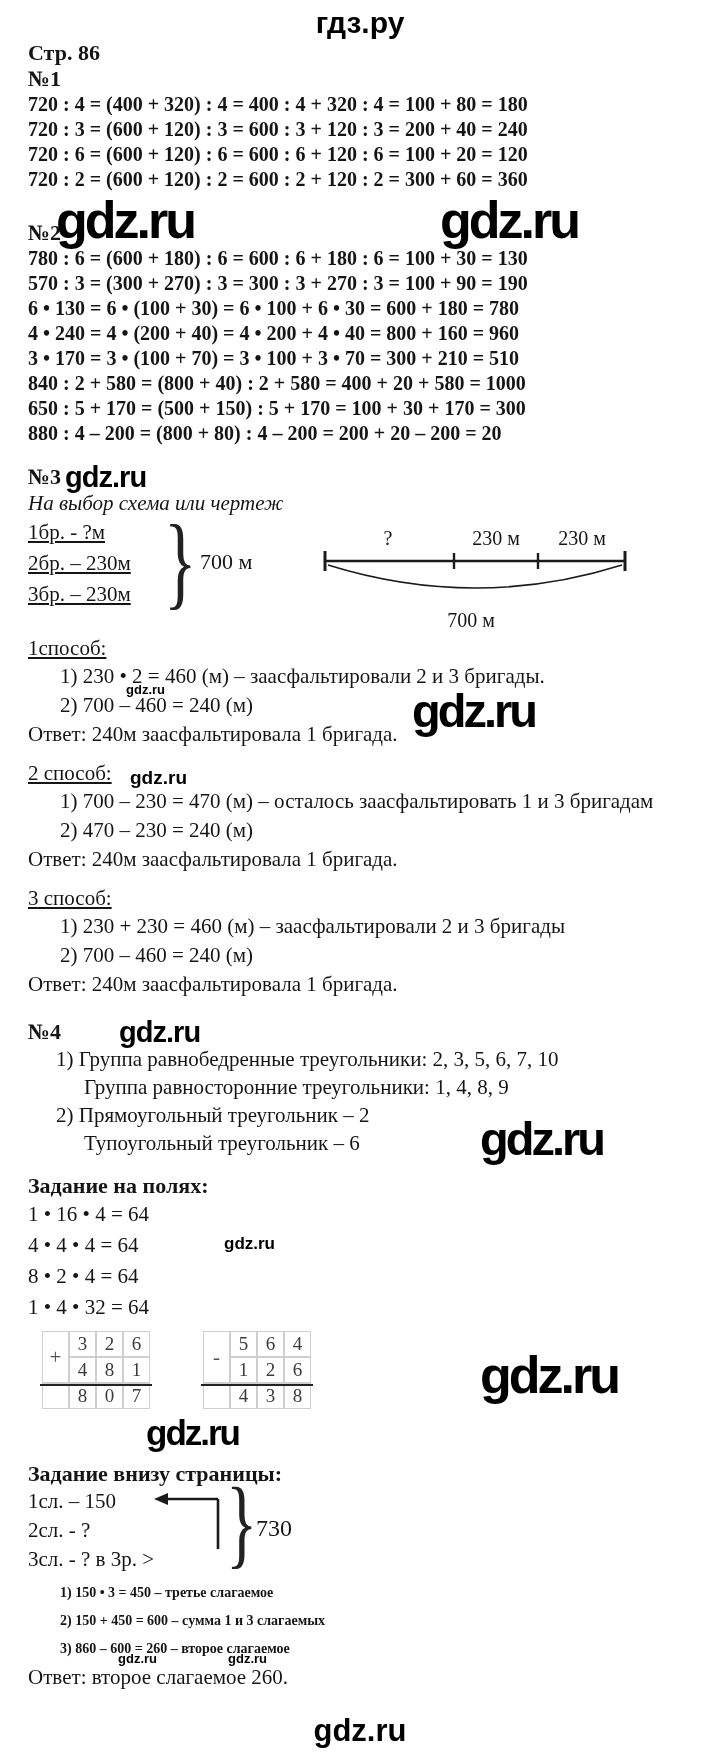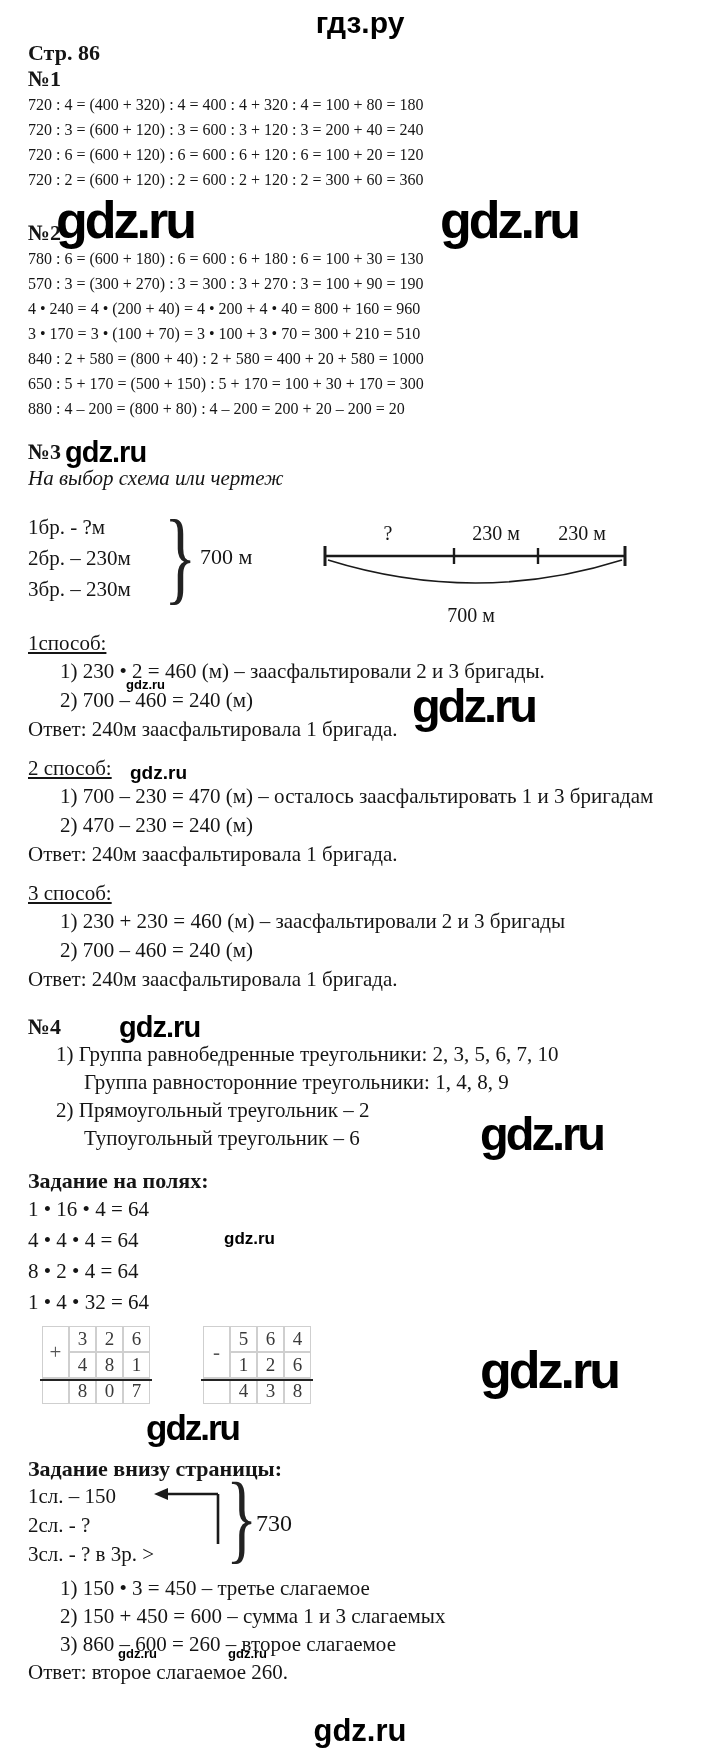--- a/index.html
+++ b/index.html
@@ -9,28 +9,28 @@
   }
   .wm{font-family:"Liberation Sans","DejaVu Sans",sans-serif;font-weight:700;color:#000;line-height:1;}
   .wm-top{font-size:30px;text-align:center;padding-top:8px;letter-spacing:0;}
   .wm-big{font-size:52px;letter-spacing:-3px;position:absolute;}
   .wm-med{font-size:29px;letter-spacing:-1px;display:inline-block;}
   .wm-small{font-size:19px;letter-spacing:0;position:absolute;}
   .wm-tiny{font-size:13px;position:absolute;font-weight:700;}
   .wm-bottom{font-size:31px;position:absolute;left:0;right:0;bottom:6px;text-align:center;}
   .sec{position:relative;}
   .h-bold{font-weight:700;font-size:22px;line-height:26px;}
-  .eq{font-size:16px;line-height:25px;white-space:nowrap;}
+  .eq{font-size:20px;line-height:25px;white-space:nowrap;font-weight:bold;}
   .wmrow{position:relative;height:54px;}
   .wmrow .numlabel{position:absolute;left:0;bottom:0;}
   .italic-note{font-style:italic;font-size:21px;line-height:27px;}
   .numrow{height:36px;display:flex;align-items:flex-end;}
   .numrow .wm-med{margin-left:14px;position:relative;top:2px;}
   .numrow-4 .wm-med{margin-left:58px;}
-  .given-row{position:relative;height:118px;margin-top:20px;}
+  .given-row{position:relative;height:118px;margin-top:0;text-decoration:underline;}
   .given-lines div{font-size:21px;line-height:31px;white-space:nowrap;}
   .brace{position:absolute;font-size:104px;font-weight:400;transform:scaleX(.65);transform-origin:left center;line-height:1;color:#222;}
   .brace::before{content:"}";}
   .brace-3{left:136px;top:-8px;}
   .given-total{position:absolute;left:172px;top:32px;font-size:22px;}
   .diagram{position:absolute;left:288px;top:0;}
   .method-title{font-size:21px;line-height:27px;text-decoration:underline;display:inline-block;}
   .steps div{font-size:21px;line-height:29px;padding-left:32px;white-space:nowrap;}
   .answer{font-size:21px;line-height:29px;}
   .m-gap{height:11px;}
@@ -47,21 +47,21 @@
         font-size:19px;color:#3a3a3a;background:#fff;}
   .cell.sign{grid-row:1/3;grid-column:1;font-size:21px;color:#555;}
   .rule{position:absolute;left:-2px;width:112px;top:53px;height:2px;background:#232323;}
   .wm-under-grid{position:absolute;left:118px;top:84px;font-size:35px;letter-spacing:-2px;}
   .wm-grid-right{left:452px;top:18px;}
   .bottom-given{position:relative;height:92px;}
   .bottom-given .given-lines div{font-size:21px;line-height:29px;}
   .brace-b{left:198px;top:-14px;font-size:100px;}
   .b-total{position:absolute;left:228px;top:28px;font-size:24px;}
   .arrow-svg{position:absolute;left:126px;top:4px;}
-  .b-steps div{font-size:21px;line-height:28px;padding-left:32px;white-space:nowrap;}
+  .b-steps div{font-size:14px;line-height:28px;padding-left:32px;white-space:nowrap;font-weight:bold;}
   .b-answer{position:relative;font-size:21px;line-height:28px;}
   svg text{font-family:"Liberation Serif","DejaVu Serif",serif;fill:#151515;}
 </style>
 </head>
 <body>
 
 <div class="page">
 
   <div class="wm wm-top">гдз.ру</div>
 
@@ -76,20 +76,21 @@
   </div>
 
   <div class="sec wmrow">
     <div class="h-bold numlabel">№2</div>
     <div class="wm wm-big" style="left:28px;top:2px;">gdz.ru</div>
     <div class="wm wm-big" style="left:412px;top:2px;">gdz.ru</div>
   </div>
   <div class="sec">
     <div class="eq">780 : 6 = (600 + 180) : 6 = 600 : 6 + 180 : 6 = 100 + 30 = 130</div>
     <div class="eq">570 : 3 = (300 + 270) : 3 = 300 : 3 + 270 : 3 = 100 + 90 = 190</div>
+    <div class="eq">6 • 130 = 6 • (100 + 30) = 6 • 100 + 6 • 30 = 600 + 180 = 780</div>
     <div class="eq">4 • 240 = 4 • (200 + 40) = 4 • 200 + 4 • 40 = 800 + 160 = 960</div>
     <div class="eq">3 • 170 = 3 • (100 + 70) = 3 • 100 + 3 • 70 = 300 + 210 = 510</div>
     <div class="eq">840 : 2 + 580 = (800 + 40) : 2 + 580 = 400 + 20 + 580 = 1000</div>
     <div class="eq">650 : 5 + 170 = (500 + 150) : 5 + 170 = 100 + 30 + 170 = 300</div>
     <div class="eq">880 : 4 – 200 = (800 + 80) : 4 – 200 = 200 + 20 – 200 = 20</div>
   </div>
 
   <div class="sec numrow" style="margin-top:8px;">
     <span class="h-bold">№3</span>
     <span class="wm wm-med" style="margin-left:4px;">gdz.ru</span>

